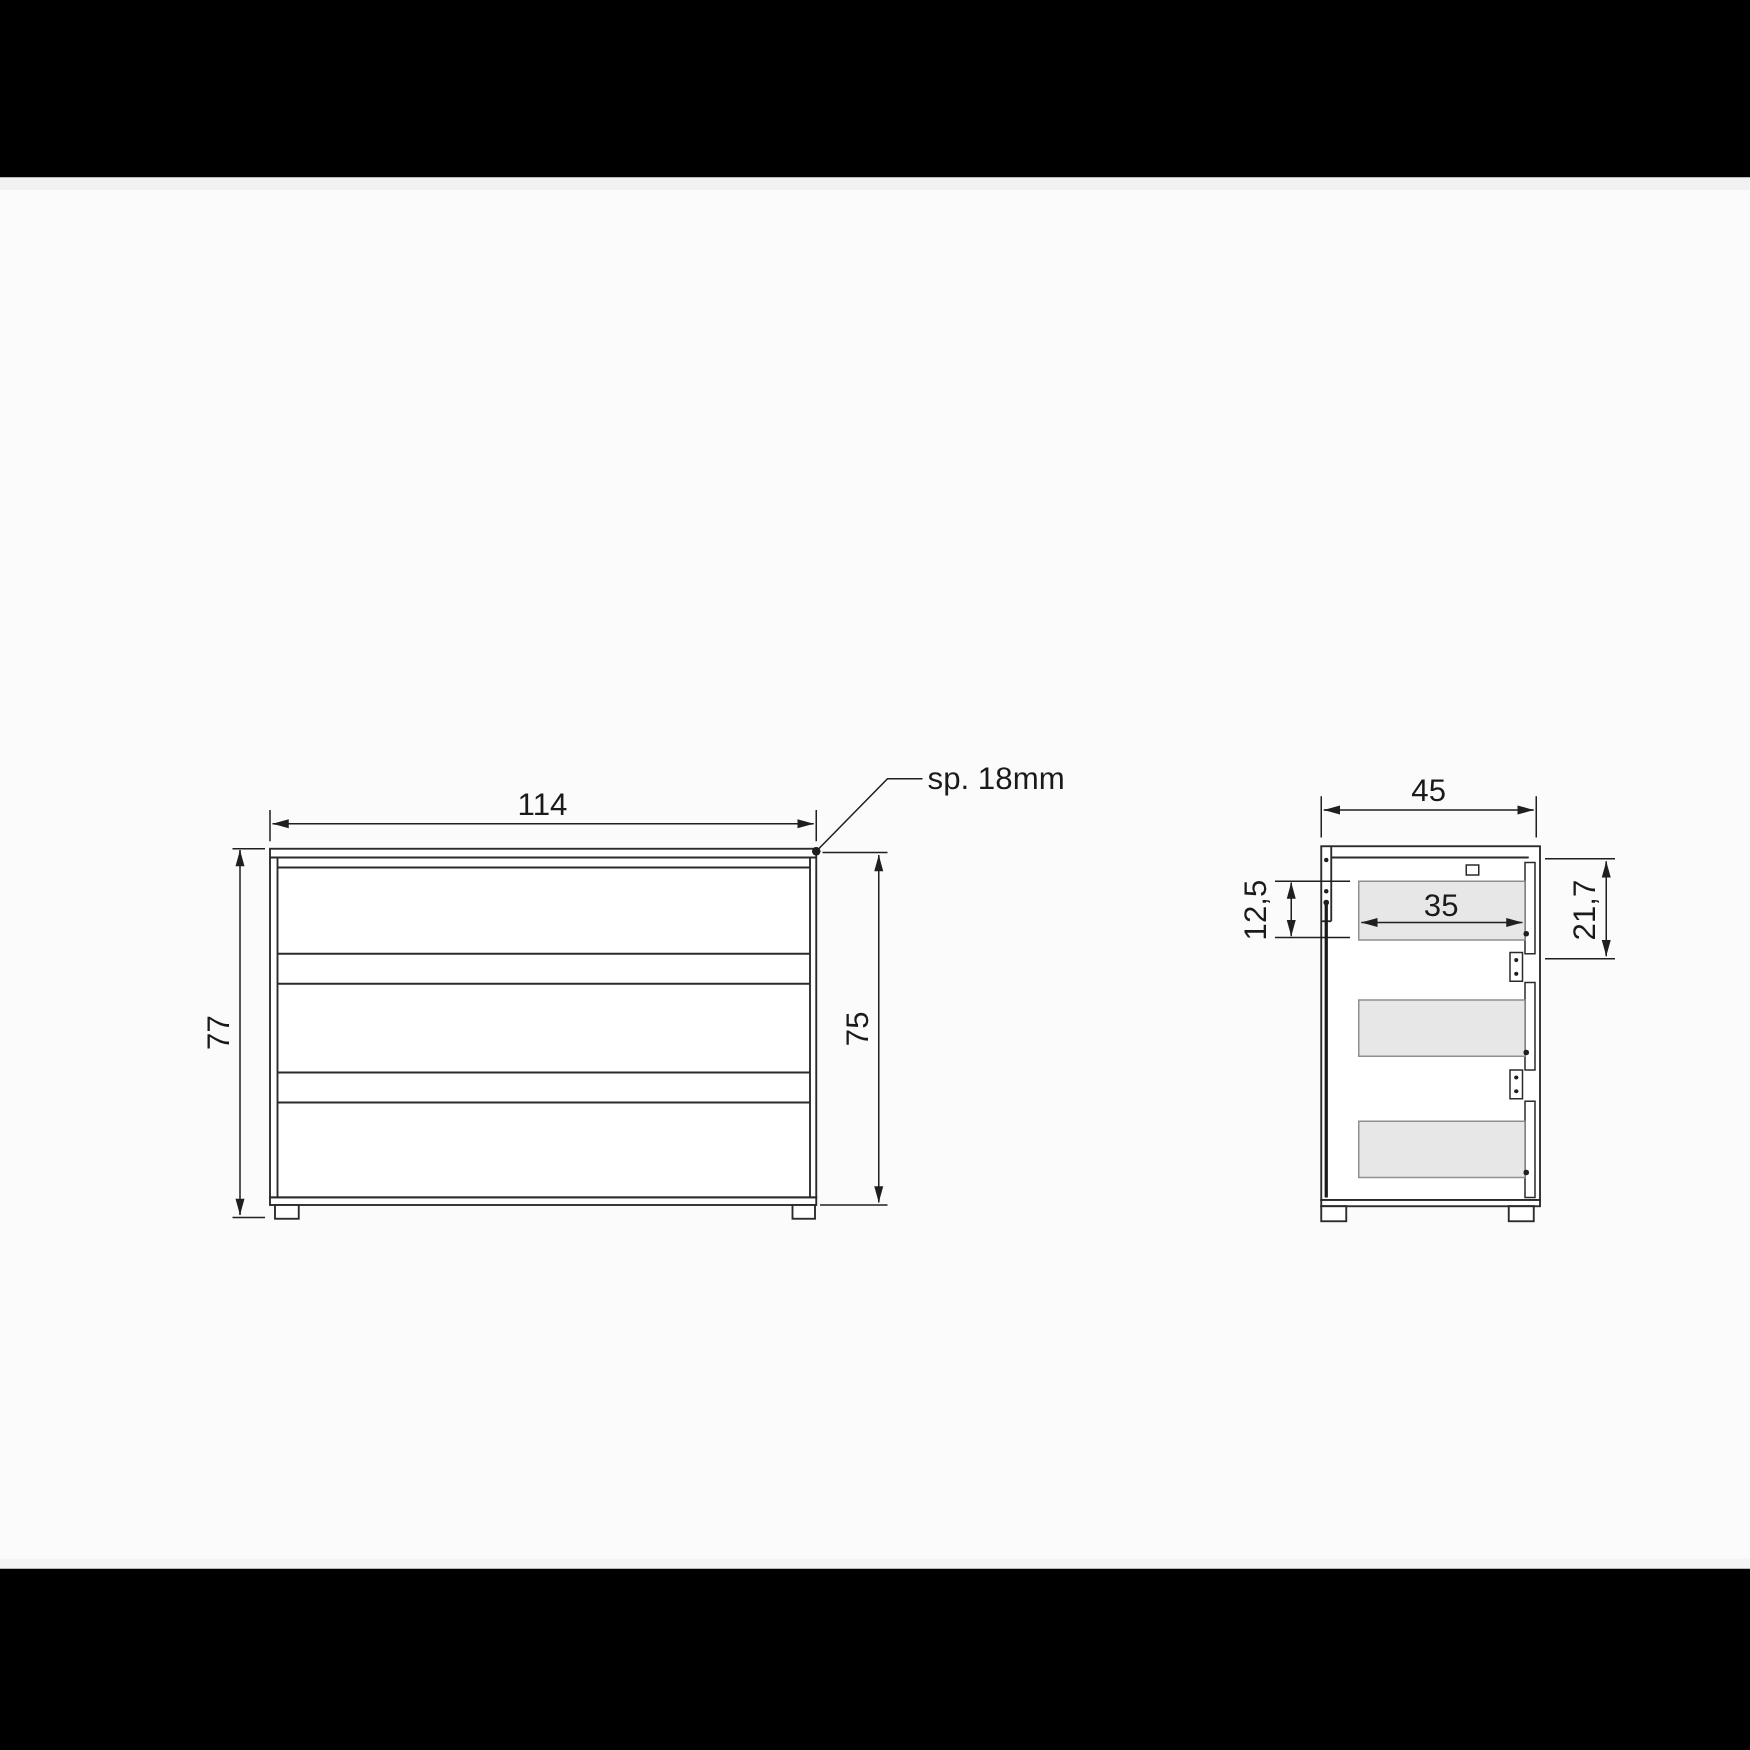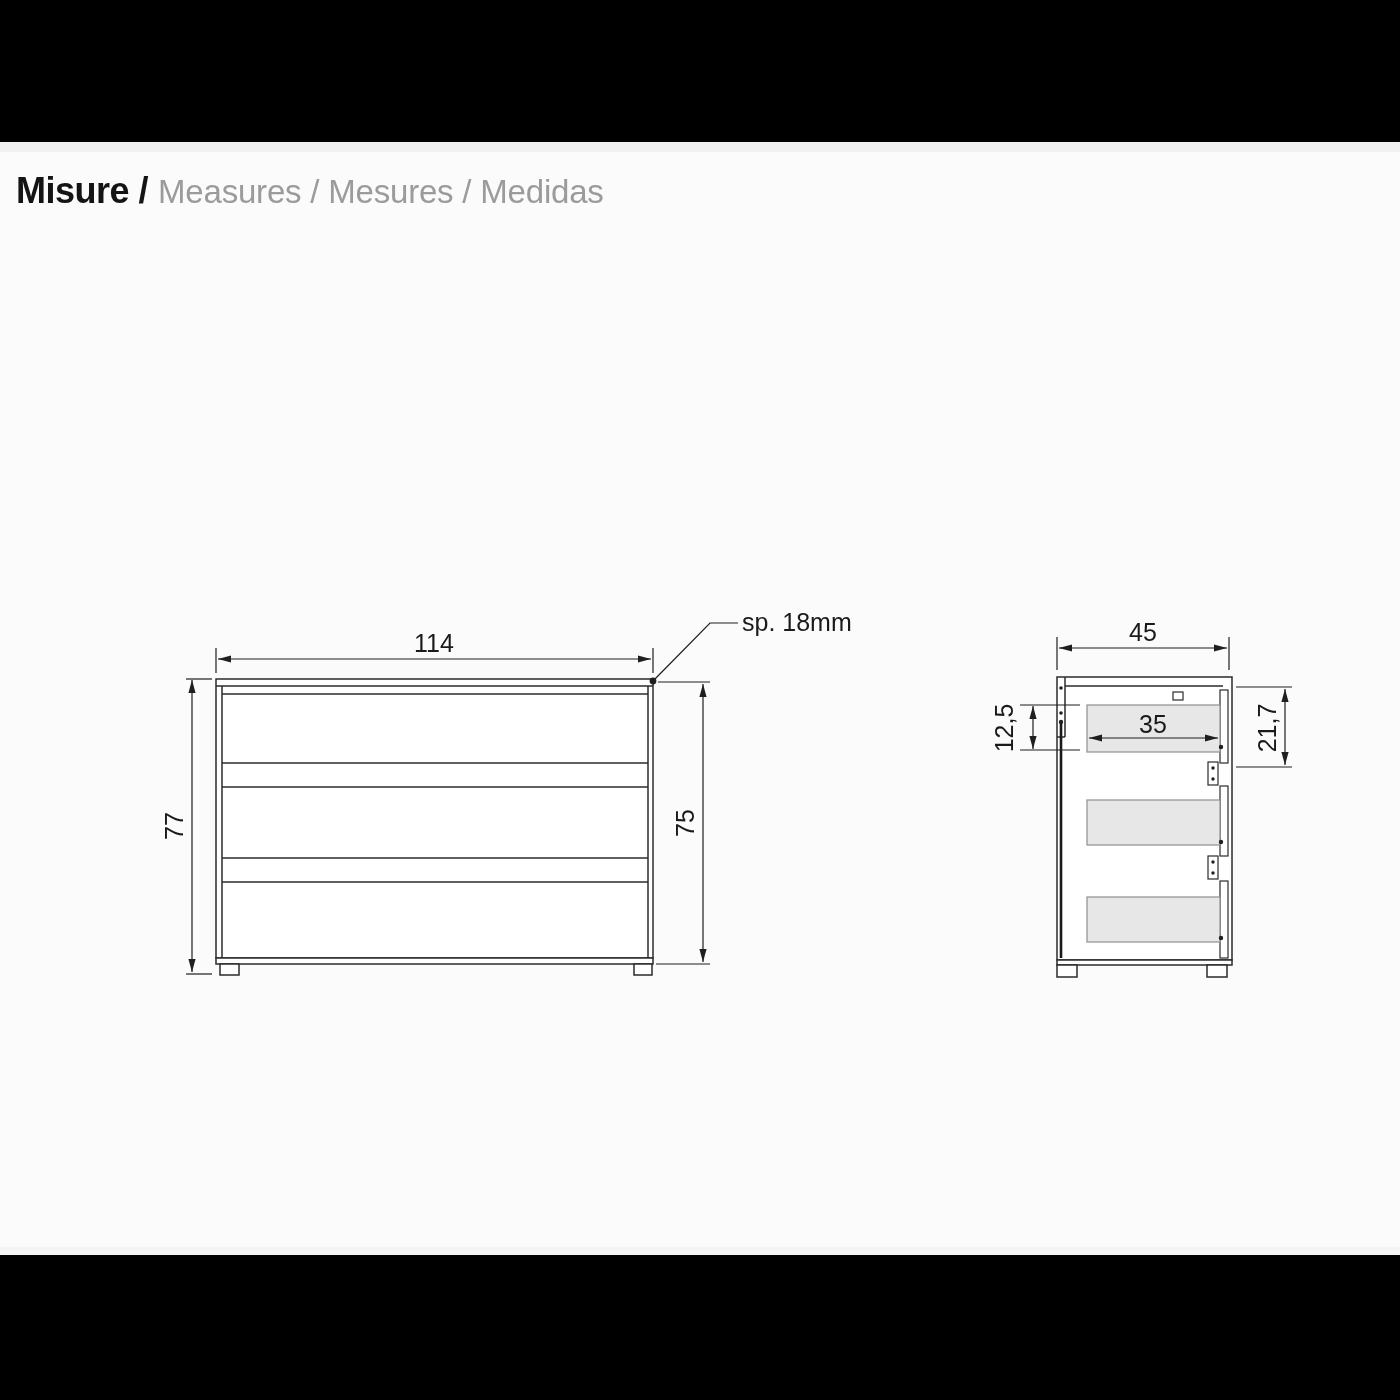--- a/index.html
+++ b/index.html
@@ -34,23 +34,20 @@
   svg text { font-family:"Liberation Sans","DejaVu Sans",sans-serif; font-size:25px; fill:#1a1a1a; }
 </style>
 </head>
 <body>
 
 <div class="stage">
 
   <div class="letterbox top"></div>
   <div class="shade under-top"></div>
 
-  <div class="title">
-    <span class="t1">Misure /</span><span class="t2">Measures / Mesures / Medidas</span>
-  </div>
 
   <svg class="drawing front" width="720" height="400" viewBox="0 0 720 400">
     <defs>
       <marker id="arrF" markerUnits="userSpaceOnUse" markerWidth="16" markerHeight="10" refX="14" refY="5" orient="auto-start-reverse">
         <path d="M14,5 L1,1.4 L1,8.6 Z" fill="#1f1f1f"></path>
       </marker>
     </defs>
 
     <g>
       <rect class="ln fillwhite" x="66" y="79" width="437" height="279"></rect>

